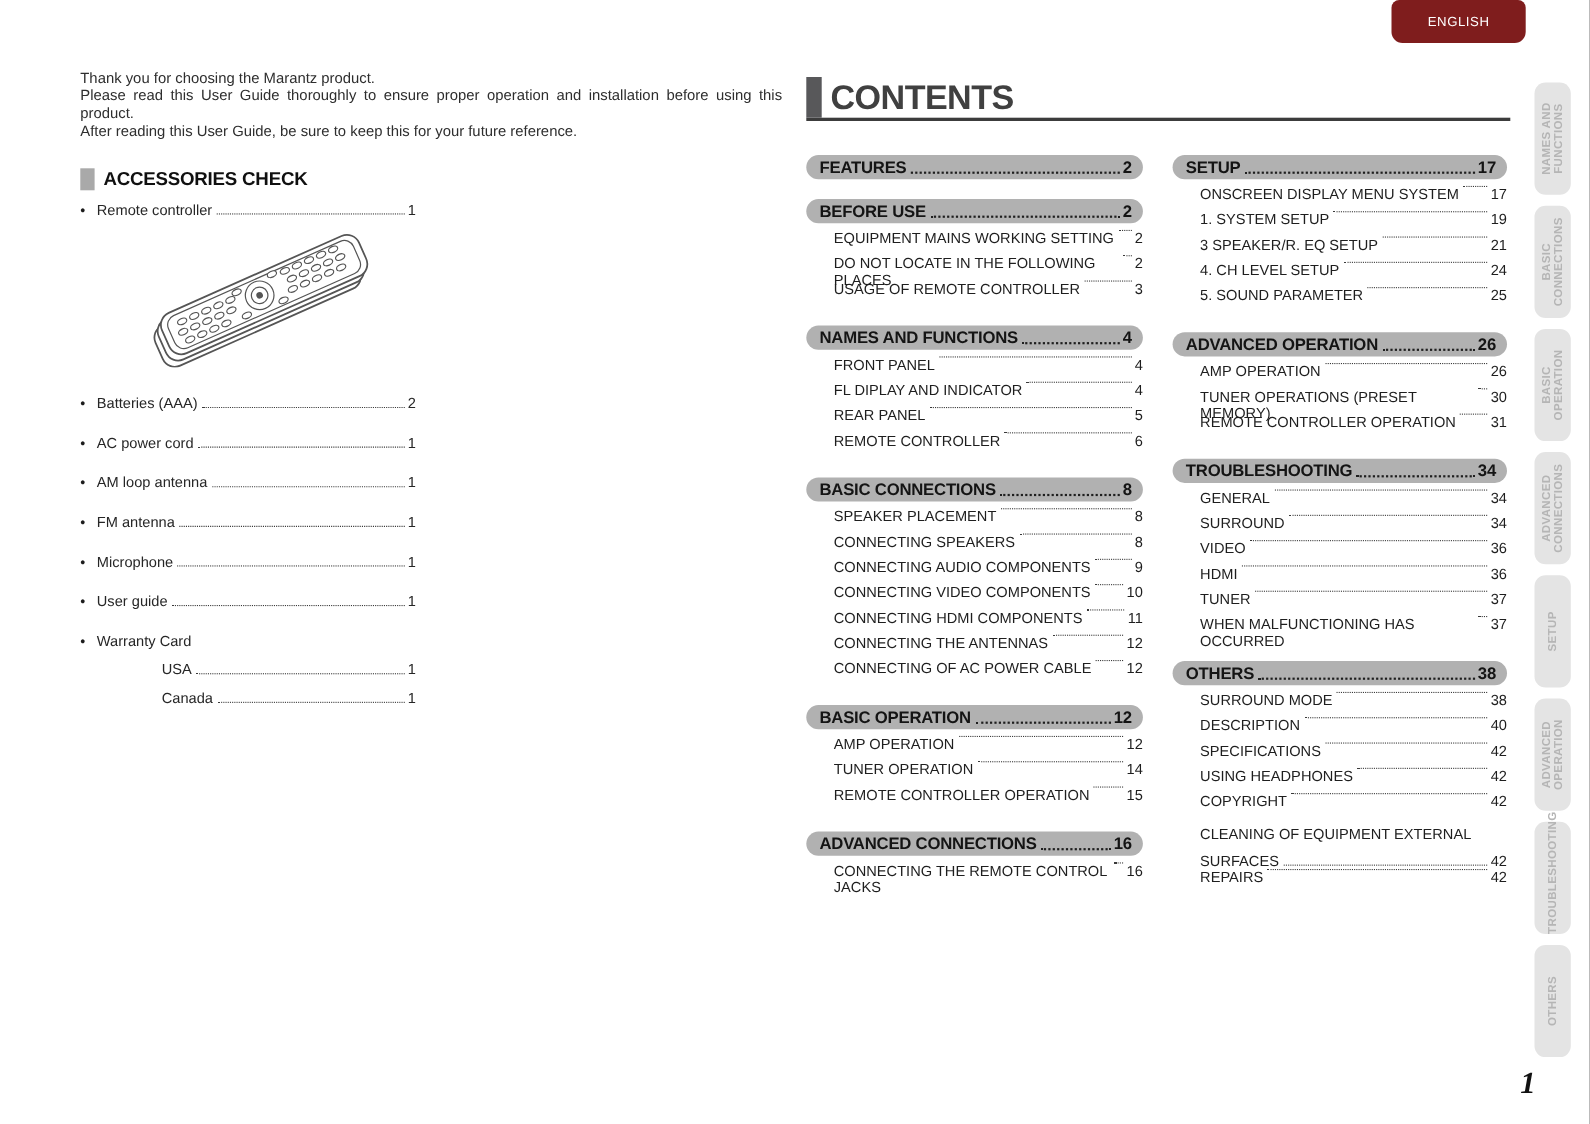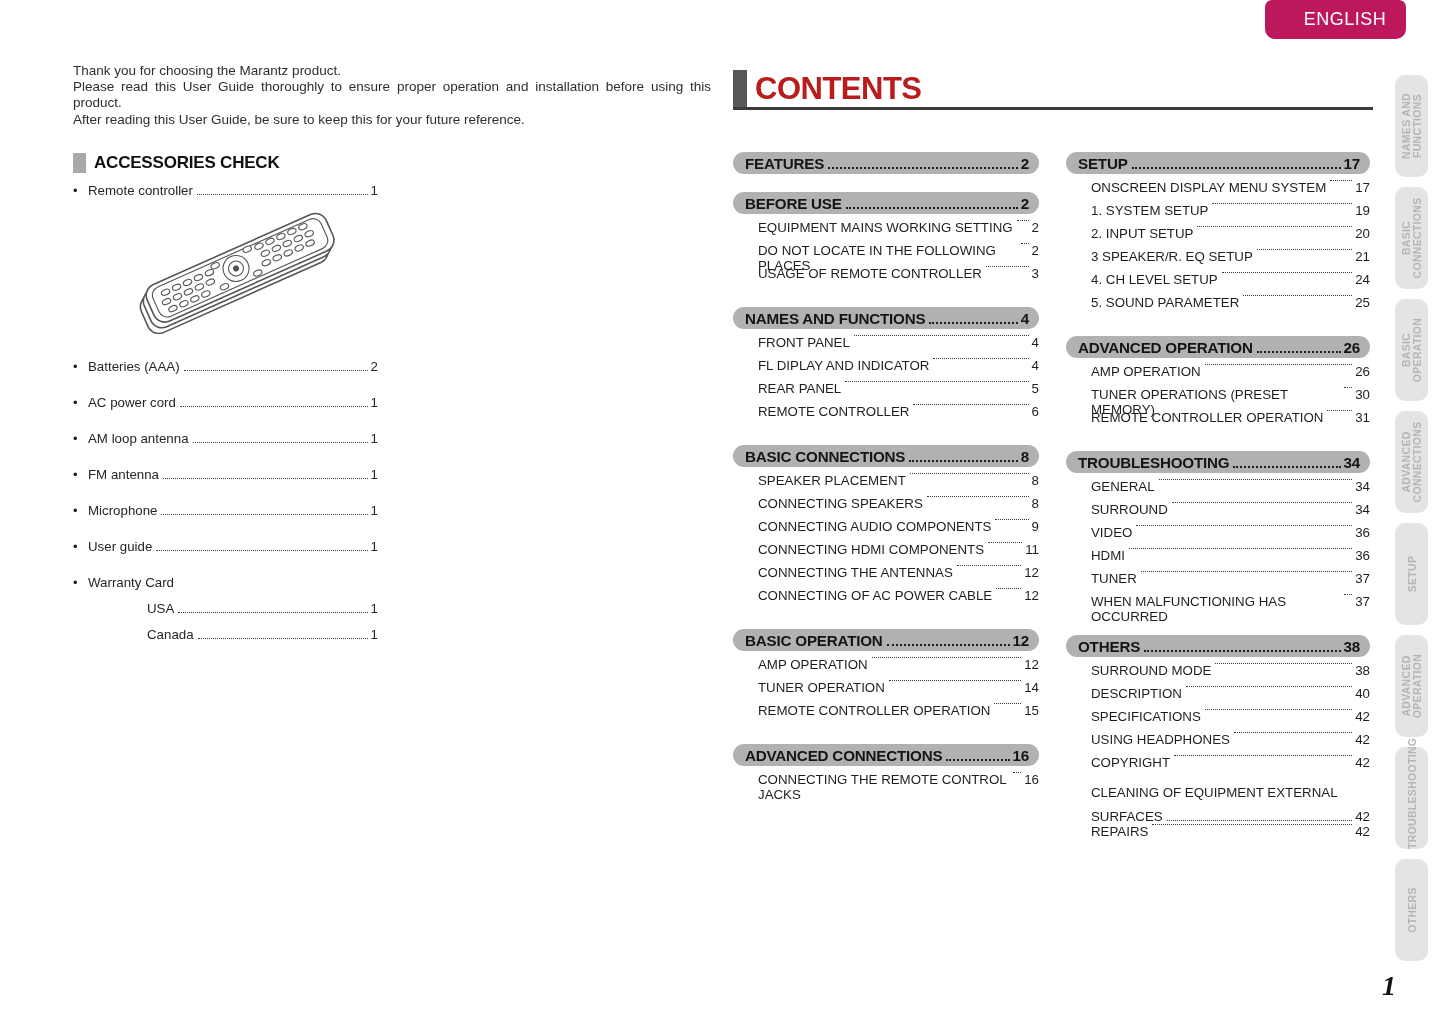--- a/index.html
+++ b/index.html
@@ -3,54 +3,54 @@
 <meta charset="utf-8">
 <style>
   html,body{margin:0;padding:0;background:#888;}
   .page{
     position:relative;width:1445px;height:1022px;background:#ffffff;
     font-family:"Liberation Sans", sans-serif;color:#2d2d2d;overflow:hidden;
     margin:0 auto;
   }
   
   .english-tab{
-    position:absolute;left:1265px;top:0;width:122px;height:39px;background:#be185d;
+    position:absolute;left:1265px;top:0;width:122px;height:39px;background:#7f1d1d;
     color:#fff;border-radius:7px 7px 10px 10px;display:flex;align-items:center;
-    justify-content:center;font-size:18px;letter-spacing:.5px;padding-left:19px;
+    justify-content:center;font-size:12px;letter-spacing:.5px;
   }
   
   .left-col{position:absolute;left:73px;top:63px;width:638px;font-size:13.5px;line-height:16.2px;color:#2e2e2e;}
   .intro div{margin:0;}
   .intro .just{text-align:justify;}
   .acc-heading{display:flex;align-items:center;gap:8px;font-size:17px;font-weight:bold;
     color:#101010;letter-spacing:-.2px;margin:25px 0 10px 0;}
   .acc-heading-square{width:13px;height:20px;background:#a9a9a9;flex:0 0 auto;}
   .acc-desc{margin-bottom:22px;}
   .acc-item{margin-bottom:21px;}
   .acc-line,.acc-sub{display:flex;align-items:flex-end;width:305px;font-size:13.3px;}
   .acc-line .bullet{width:15px;line-height:15px;font-size:13px;color:#1c1c1c;}
   .acc-label,.acc-count{line-height:15px;color:#262626;}
   .acc-sub{padding-left:74px;box-sizing:border-box;margin-top:11px;}
   .leader{flex:1;border-bottom:1.8px dotted #3a3a3a;margin:0 3px 3px 4px;min-width:8px;}
   .remote-wrap{margin:6px 0 0 42px;}
   
   .toc{position:absolute;left:733px;top:70px;width:640px;}
   .toc-title-row{display:flex;align-items:center;gap:8px;}
   .toc-title-square{width:14px;height:37px;background:#58585a;flex:0 0 auto;}
-  .toc-title{font-size:31px;font-weight:bold;color:#b91c1c;letter-spacing:-.5px;line-height:36px;}
+  .toc-title{font-size:31px;font-weight:bold;color:#404040;letter-spacing:-.5px;line-height:36px;}
   .toc-rule{height:3px;background:#3c3c3c;margin-top:0px;}
   .toc-cols{display:flex;gap:27px;margin-top:27px;}
   .toc-col{width:306px;}
   .toc-col.right{width:304px;}
   .toc-header{
     display:flex;align-items:flex-end;height:22px;background:#b1b1b1;border-radius:11px;
     padding:0 10px 0 12px;font-size:15.2px;font-weight:bold;color:#141414;
     letter-spacing:-.2px;margin-top:18px;margin-bottom:6px;
   }
-  .toc-col > .toc-header:first-child{margin-top:15px;}
+  .toc-col > .toc-header:first-child{margin-top:4px;}
   .toc-h-label,.toc-h-page{line-height:20px;}
   .toc-header .leader{border-bottom:2.6px dotted #1e1e1e;margin:0 3px 5px 4px;}
   .toc-item{height:23px;display:flex;align-items:flex-start;padding-left:25px;font-size:13.3px;color:#1e1e1e;}
   .toc-i-label,.toc-i-page{line-height:15px;}
   .toc-wrap{height:46px;display:block;}
   .toc-wrap .wrap-line1{line-height:21px;padding-top:4px;}
   .toc-wrap .wrap-row{display:flex;align-items:flex-end;height:21px;}
   
   .side-tabs{position:absolute;left:1395px;top:75px;width:33px;display:flex;flex-direction:column;gap:10px;}
   .side-tab{height:102px;background:#e4e4e4;border-radius:10px;position:relative;}
@@ -288,20 +288,25 @@
             <span class="toc-i-label">CONNECTING SPEAKERS</span>
             <span class="leader"></span>
             <span class="toc-i-page">8</span>
           </div>
           <div class="toc-item">
             <span class="toc-i-label">CONNECTING AUDIO COMPONENTS</span>
             <span class="leader"></span>
             <span class="toc-i-page">9</span>
           </div>
           <div class="toc-item">
+            <span class="toc-i-label">CONNECTING VIDEO COMPONENTS</span>
+            <span class="leader"></span>
+            <span class="toc-i-page">10</span>
+          </div>
+          <div class="toc-item">
             <span class="toc-i-label">CONNECTING HDMI COMPONENTS</span>
             <span class="leader"></span>
             <span class="toc-i-page">11</span>
           </div>
           <div class="toc-item">
             <span class="toc-i-label">CONNECTING THE ANTENNAS</span>
             <span class="leader"></span>
             <span class="toc-i-page">12</span>
           </div>
           <div class="toc-item">
@@ -348,25 +353,20 @@
           </div>
           <div class="toc-item">
             <span class="toc-i-label">ONSCREEN DISPLAY MENU SYSTEM</span>
             <span class="leader"></span>
             <span class="toc-i-page">17</span>
           </div>
           <div class="toc-item">
             <span class="toc-i-label">1. SYSTEM SETUP</span>
             <span class="leader"></span>
             <span class="toc-i-page">19</span>
-          </div>
-          <div class="toc-item">
-            <span class="toc-i-label">2. INPUT SETUP</span>
-            <span class="leader"></span>
-            <span class="toc-i-page">20</span>
           </div>
           <div class="toc-item">
             <span class="toc-i-label">3  SPEAKER/R. EQ SETUP</span>
             <span class="leader"></span>
             <span class="toc-i-page">21</span>
           </div>
           <div class="toc-item">
             <span class="toc-i-label">4. CH LEVEL SETUP</span>
             <span class="leader"></span>
             <span class="toc-i-page">24</span>

